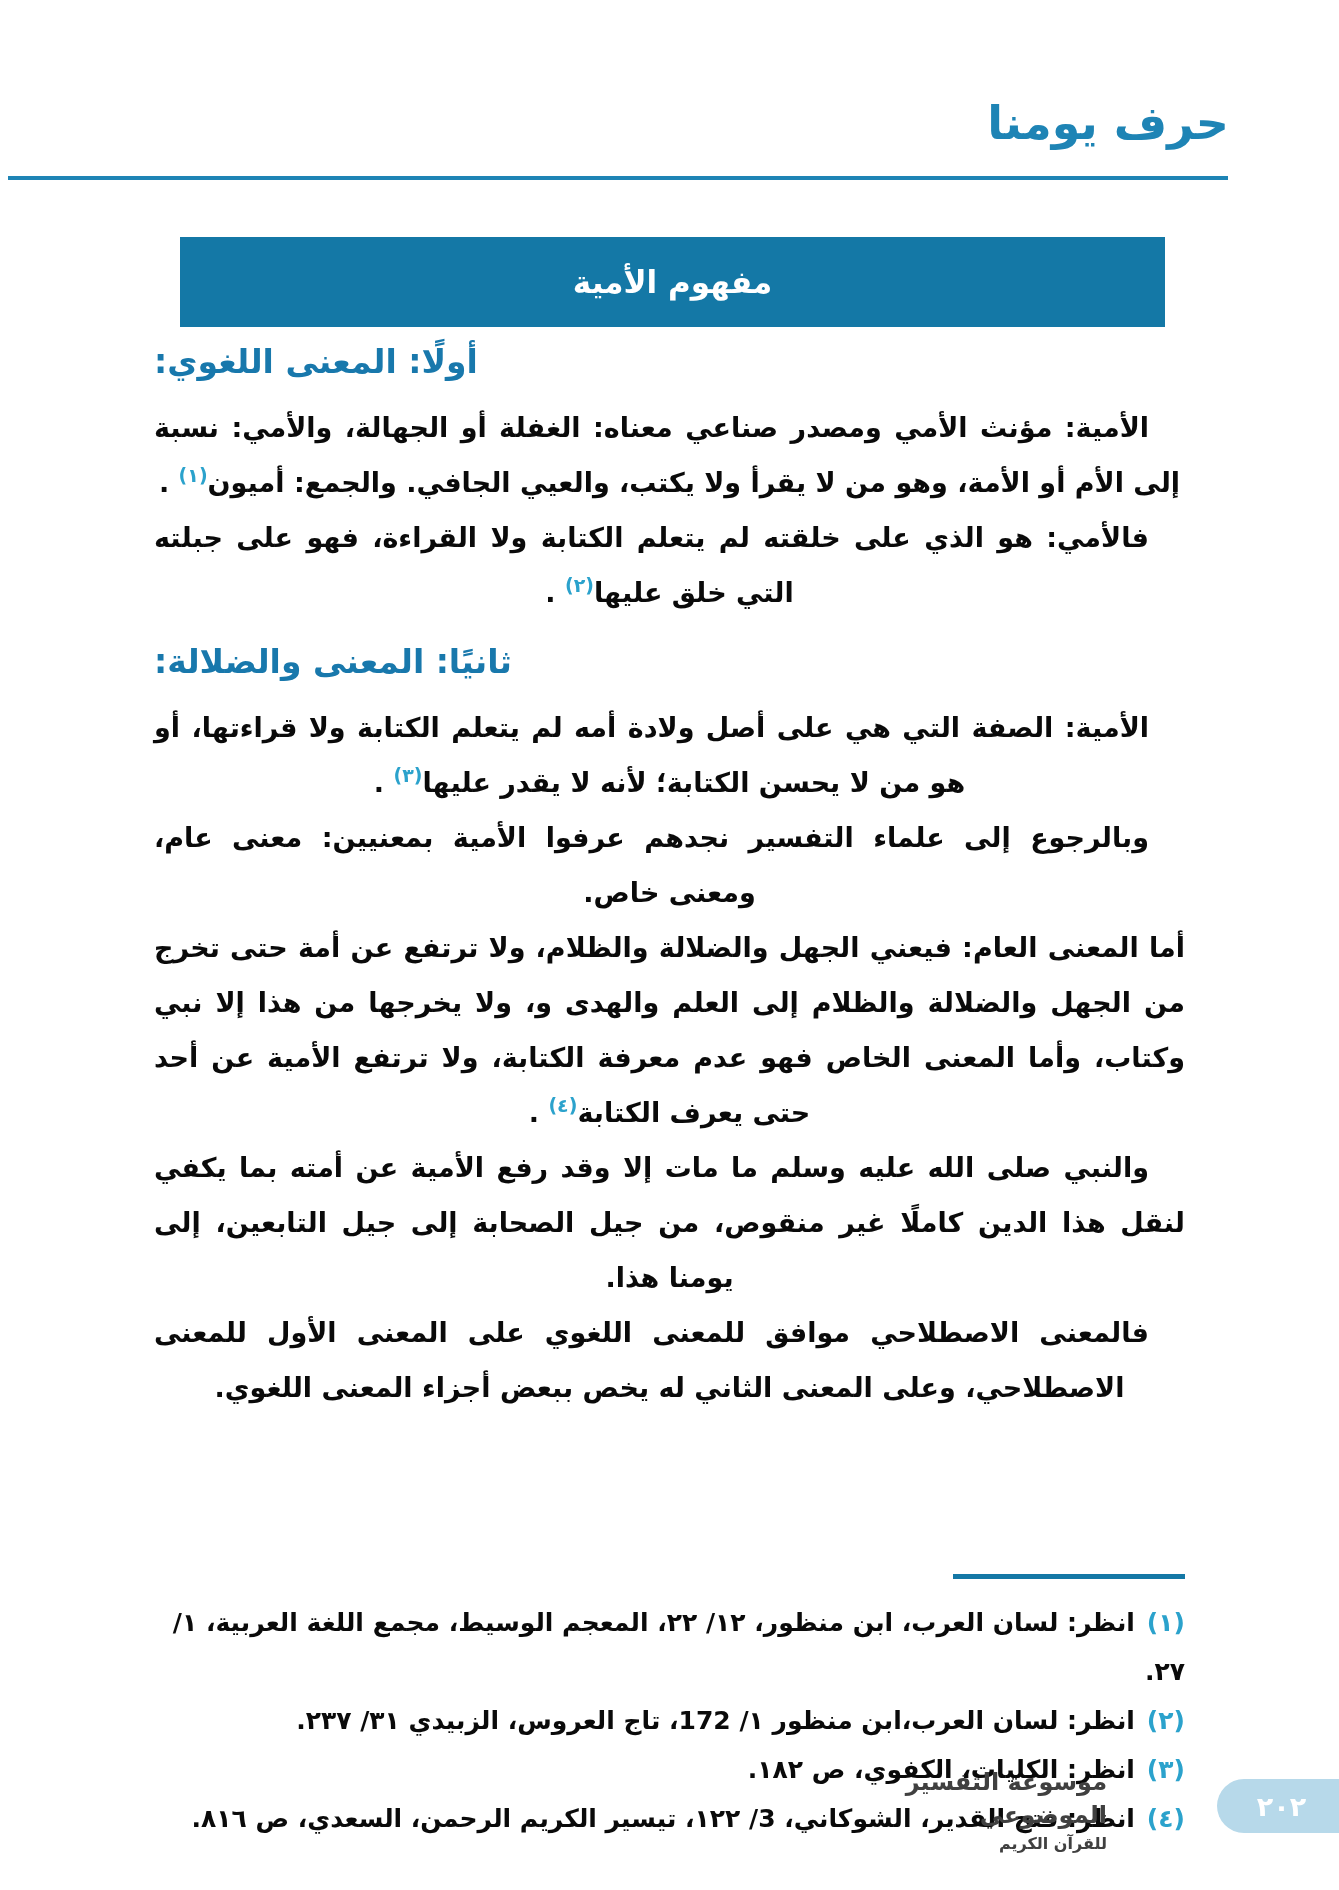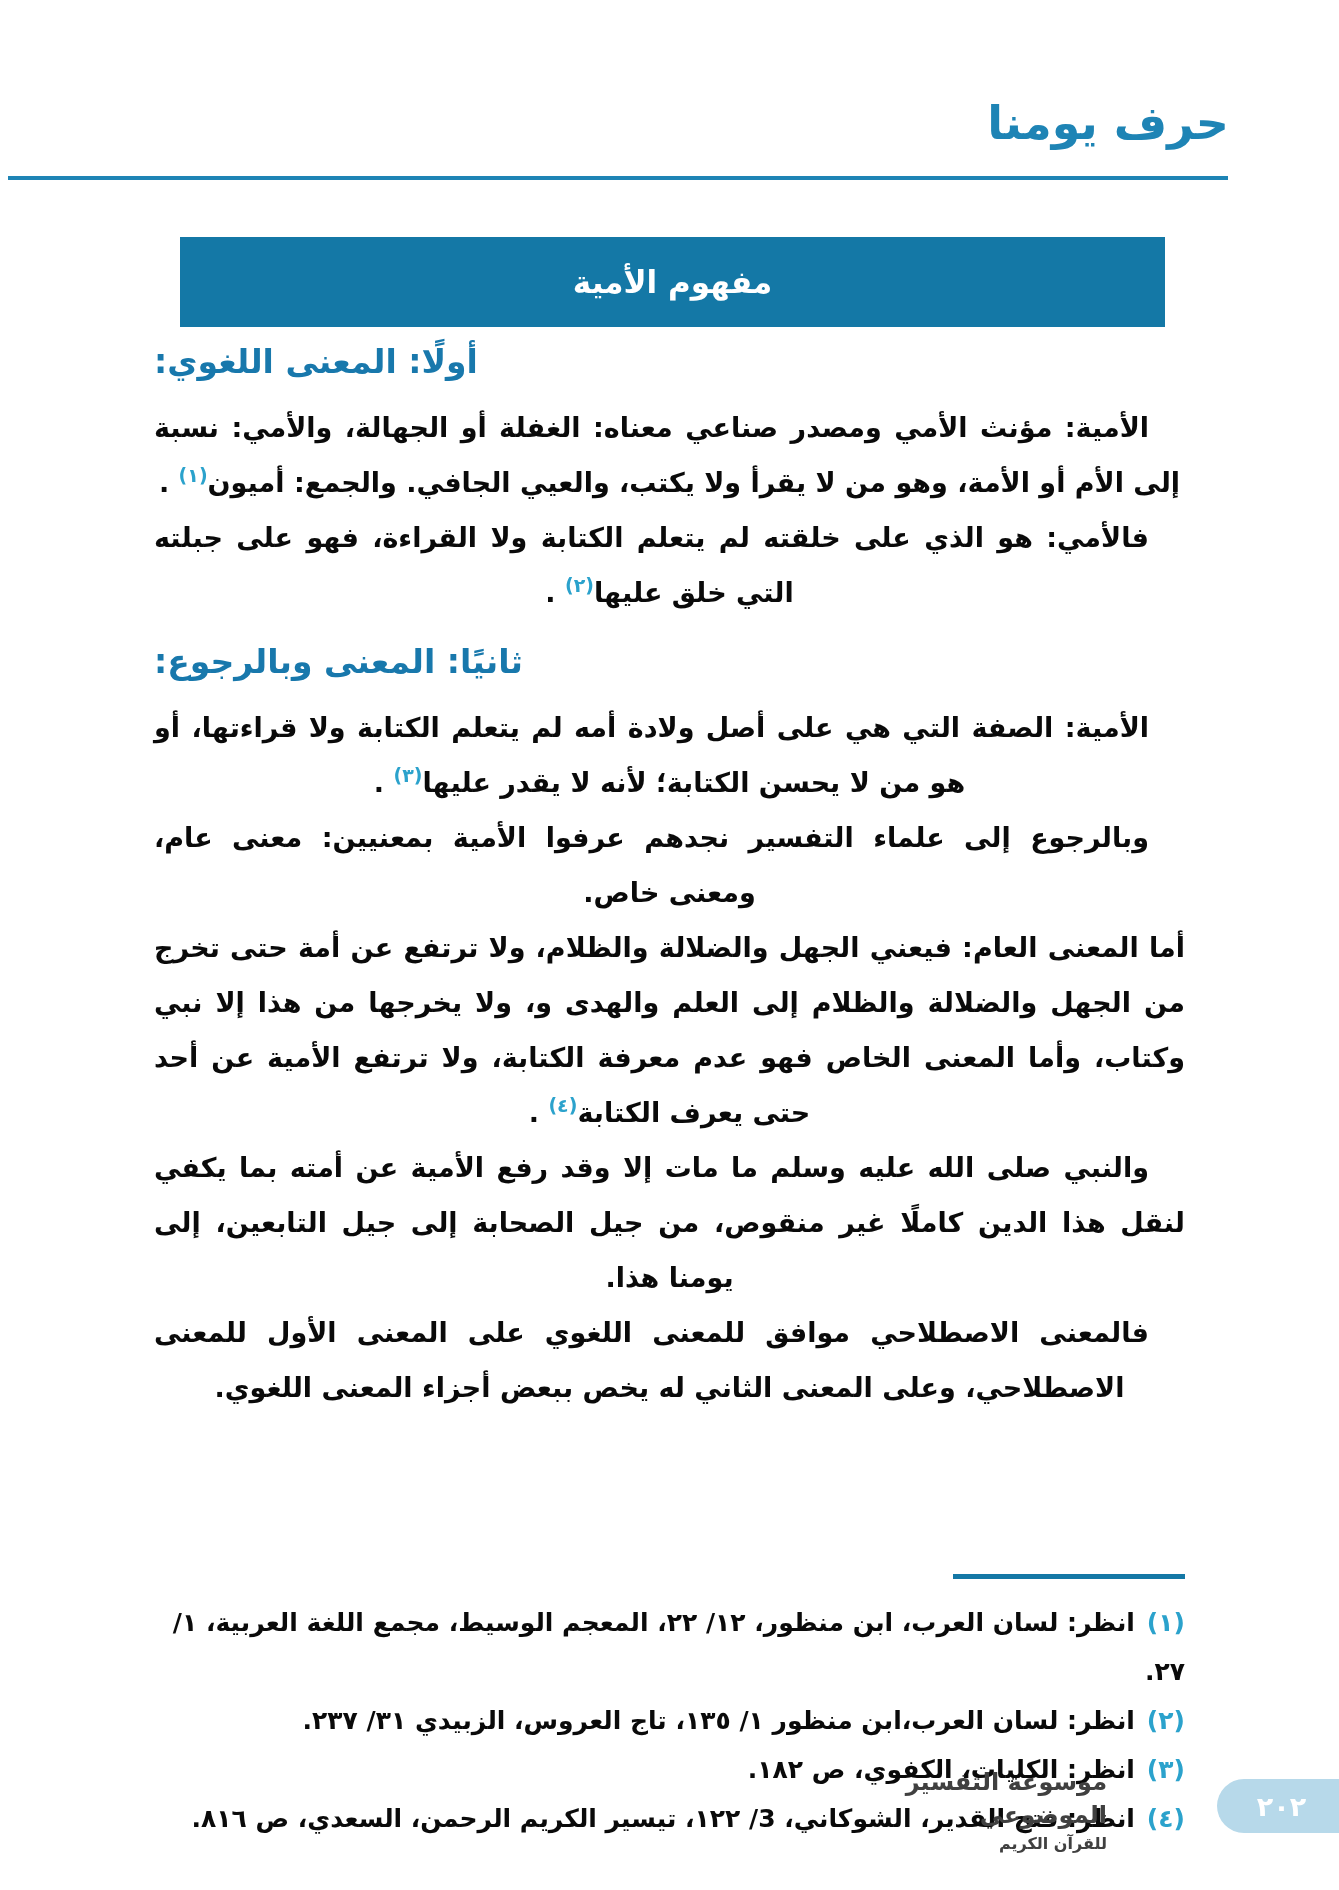--- a/index.html
+++ b/index.html
@@ -166,38 +166,38 @@
   </div>
 
   <div class="content">
 
     <div class="sec-heading">أولًا: المعنى اللغوي:</div>
 
     <p class="body-par"><span>الأمية: مؤنث الأمي ومصدر صناعي معناه: الغفلة أو الجهالة، والأمي: نسبة إلى الأم أو الأمة، وهو من لا يقرأ ولا يكتب، والعيي الجافي. والجمع: أميون</span><sup class="fnref">(١)</sup><span> .</span></p>
 
     <p class="body-par"><span>فالأمي: هو الذي على خلقته لم يتعلم الكتابة ولا القراءة، فهو على جبلته التي خلق عليها</span><sup class="fnref">(٢)</sup><span> .</span></p>
 
-    <div class="sec-heading second">ثانيًا: المعنى وبالرجوع:</div>
+    <div class="sec-heading second">ثانيًا: المعنى والضلالة:</div>
 
     <p class="body-par"><span>الأمية: الصفة التي هي على أصل ولادة أمه لم يتعلم الكتابة ولا قراءتها، أو هو من لا يحسن الكتابة؛ لأنه لا يقدر عليها</span><sup class="fnref">(٣)</sup><span> .</span></p>
 
     <p class="body-par"><span>وبالرجوع إلى علماء التفسير نجدهم عرفوا الأمية بمعنيين: معنى عام، ومعنى خاص.</span></p>
 
     <p class="body-par noindent"><span>أما المعنى العام: فيعني الجهل والضلالة والظلام، ولا ترتفع عن أمة حتى تخرج من الجهل والضلالة والظلام إلى العلم والهدى و، ولا يخرجها من هذا إلا نبي وكتاب، وأما المعنى الخاص فهو عدم معرفة الكتابة، ولا ترتفع الأمية عن أحد حتى يعرف الكتابة</span><sup class="fnref">(٤)</sup><span> .</span></p>
 
     <p class="body-par"><span>والنبي صلى الله عليه وسلم ما مات إلا وقد رفع الأمية عن أمته بما يكفي لنقل هذا الدين كاملًا غير منقوص، من جيل الصحابة إلى جيل التابعين، إلى يومنا هذا.</span></p>
 
     <p class="body-par"><span>فالمعنى الاصطلاحي موافق للمعنى اللغوي على المعنى الأول للمعنى الاصطلاحي، وعلى المعنى الثاني له يخص ببعض أجزاء المعنى اللغوي.</span></p>
 
   </div>
 
   <div class="fn-rule"></div>
   <div class="footnotes">
     <div class="footnote"><span class="fn-num">(١)</span><span>انظر: لسان العرب، ابن منظور، ١٢/ ٢٢، المعجم الوسيط، مجمع اللغة العربية، ١/ ٢٧.</span></div>
-    <div class="footnote"><span class="fn-num">(٢)</span><span>انظر: لسان العرب،ابن منظور ١/ ١٣٥، تاج العروس، الزبيدي ٣١/ ٢٣٧.</span></div>
+    <div class="footnote"><span class="fn-num">(٢)</span><span>انظر: لسان العرب،ابن منظور ١/ 172، تاج العروس، الزبيدي ٣١/ ٢٣٧.</span></div>
     <div class="footnote"><span class="fn-num">(٣)</span><span>انظر: الكليات، الكفوي، ص ١٨٢.</span></div>
     <div class="footnote"><span class="fn-num">(٤)</span><span>انظر: فتح القدير، الشوكاني، 3/ ١٢٢، تيسير الكريم الرحمن، السعدي، ص ٨١٦.</span></div>
   </div>
 
   <div class="logo">
     <div class="logo-title">موسوعة التفسير الموضوعي</div>
     <div class="logo-sub">للقرآن الكريم</div>
   </div>
   <div class="page-pill">
     <span class="page-num">٢٠٢</span>

